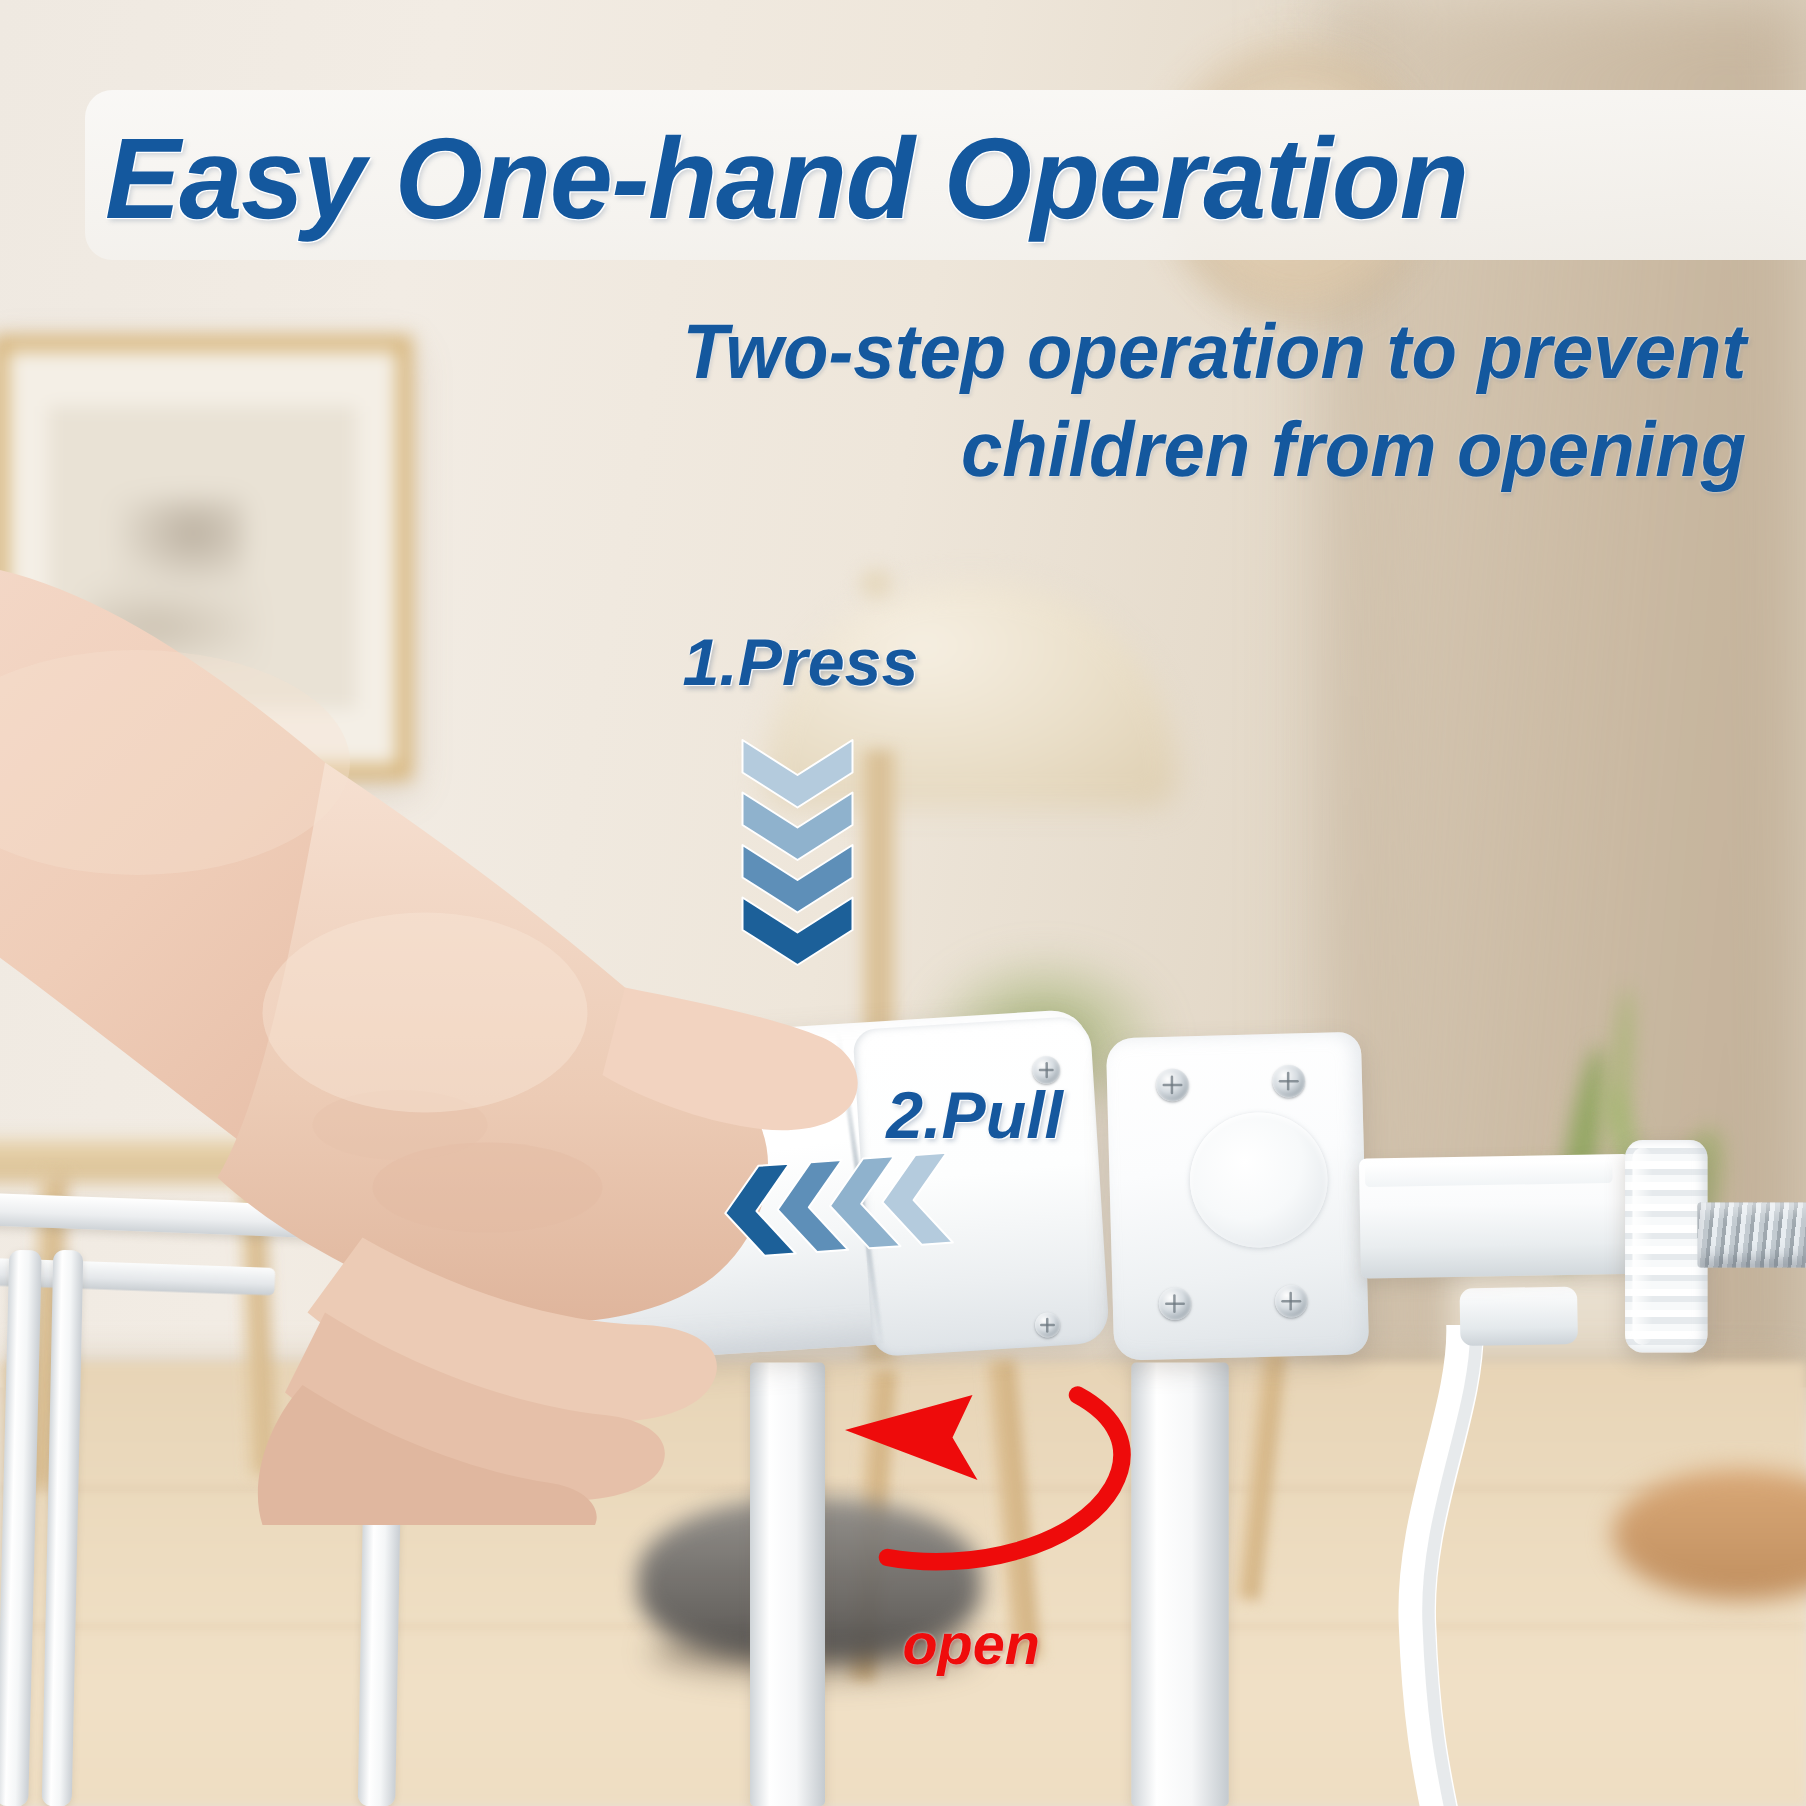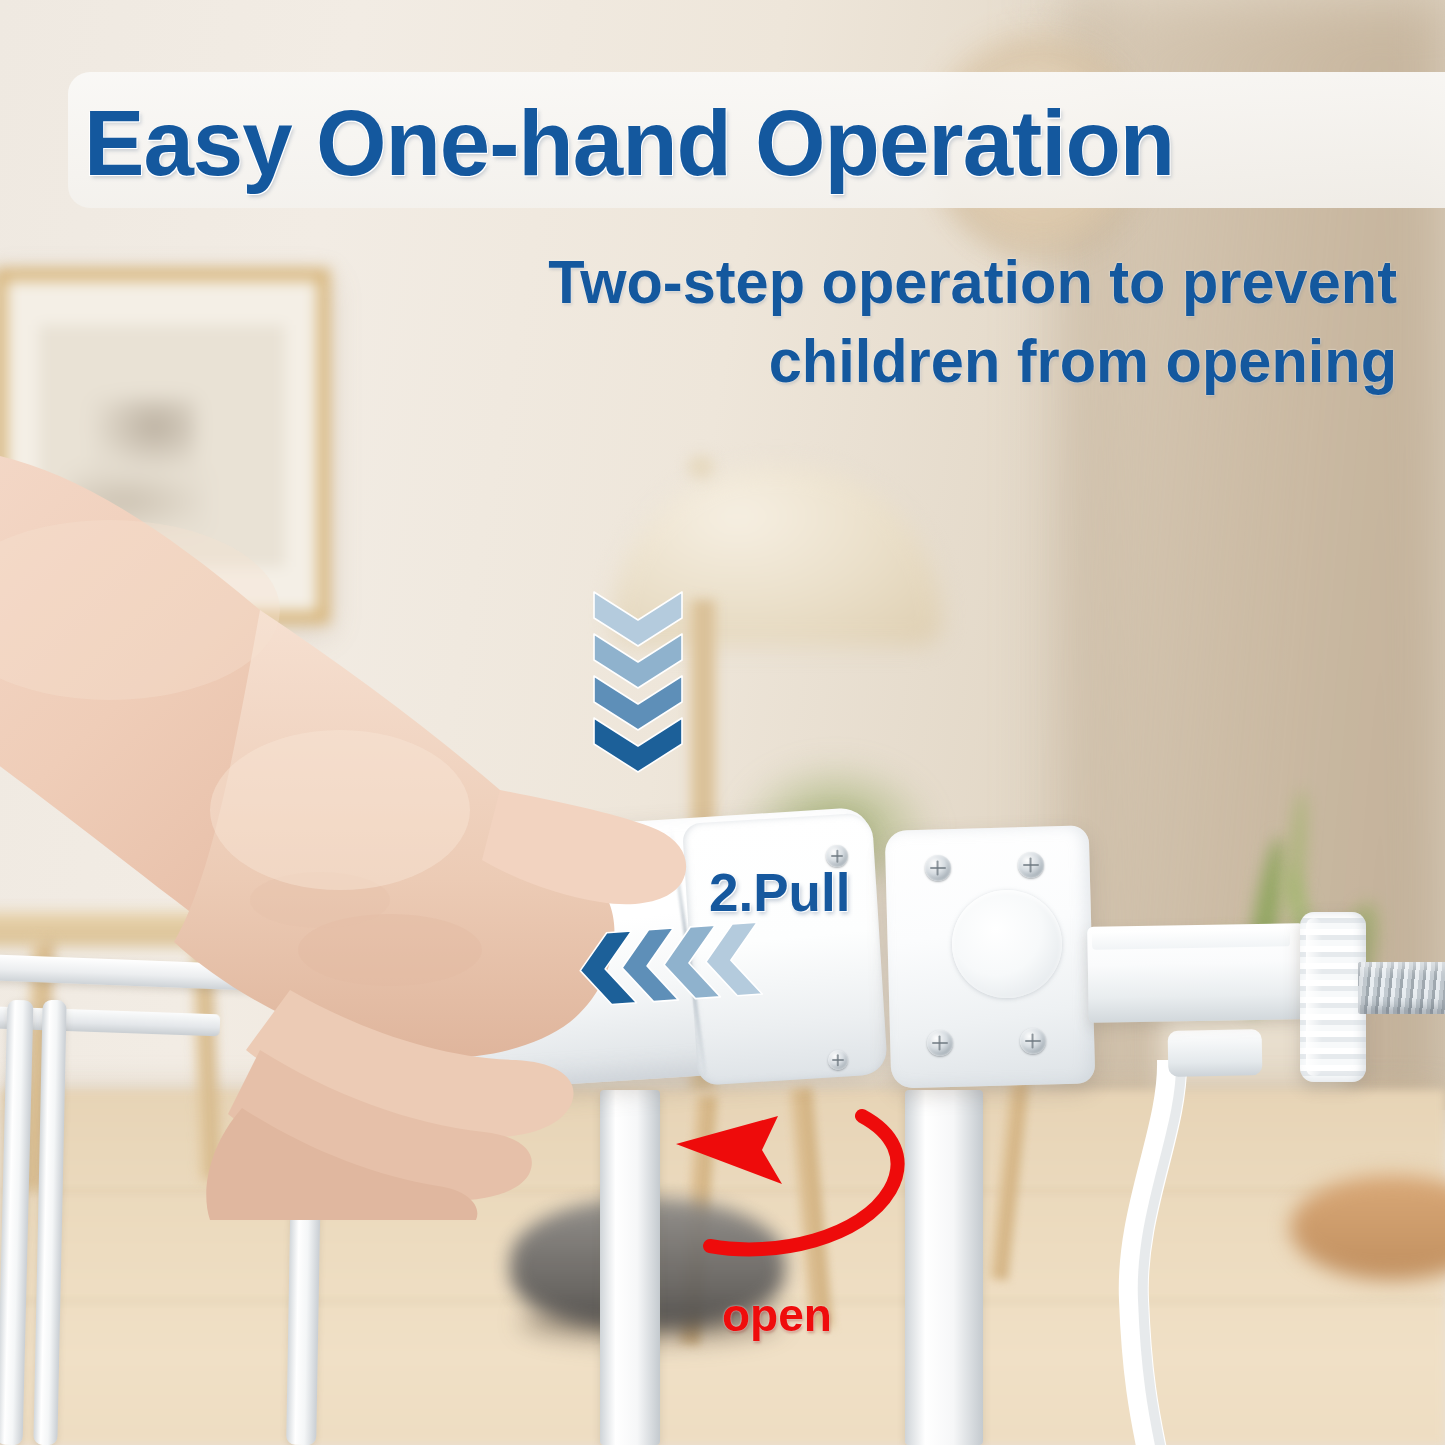--- a/index.html
+++ b/index.html
@@ -3,20 +3,21 @@
 <meta charset="utf-8">
 <style>
   html, body { margin:0; padding:0; background:#ffffff; }
   body { font-family:"Liberation Sans", sans-serif; }
 
   #stage {
     position:relative;
     width:1445px; height:1445px;
     overflow:hidden;
     background:#e8e0d6;
+    font-style:italic;
   }
 
   
   .bg-wall{
     position:absolute; left:0; top:0; width:1445px; height:1110px;
     background:
       linear-gradient(100deg, #efe9e1 0%, #f2ece4 22%, #eee6da 48%, #e2d7c6 72%, #d8ccb9 100%);
   }
   .bg-wall-right{
     position:absolute; left:1080px; top:0; width:365px; height:1120px;
@@ -519,20 +520,21 @@
   </div>
 
   <div class="title-band"></div>
   <div class="title-text">Easy One-hand Operation</div>
 
   <div class="subtitle">
     <div>Two-step operation to prevent</div>
     <div>children from opening</div>
   </div>
 
+  <div class="step-label press">1.Press</div>
 
   <div class="chev-down-group">
     <svg width="100" height="185" viewBox="0 0 100 185">
       <g stroke="#ffffff" stroke-width="1.6" stroke-linejoin="round">
         <path d="M6,2 L50,30 L94,2 L94,28 L50,56 L6,28 Z" fill="#B4CBDD"></path>
         <path d="M6,44 L50,72 L94,44 L94,70 L50,98 L6,70 Z" fill="#8FB2CD"></path>
         <path d="M6,86 L50,114 L94,86 L94,112 L50,140 L6,112 Z" fill="#5E8FB8"></path>
         <path d="M6,128 L50,156 L94,128 L94,154 L50,182 L6,154 Z" fill="#1C6099"></path>
       </g>
     </svg>

